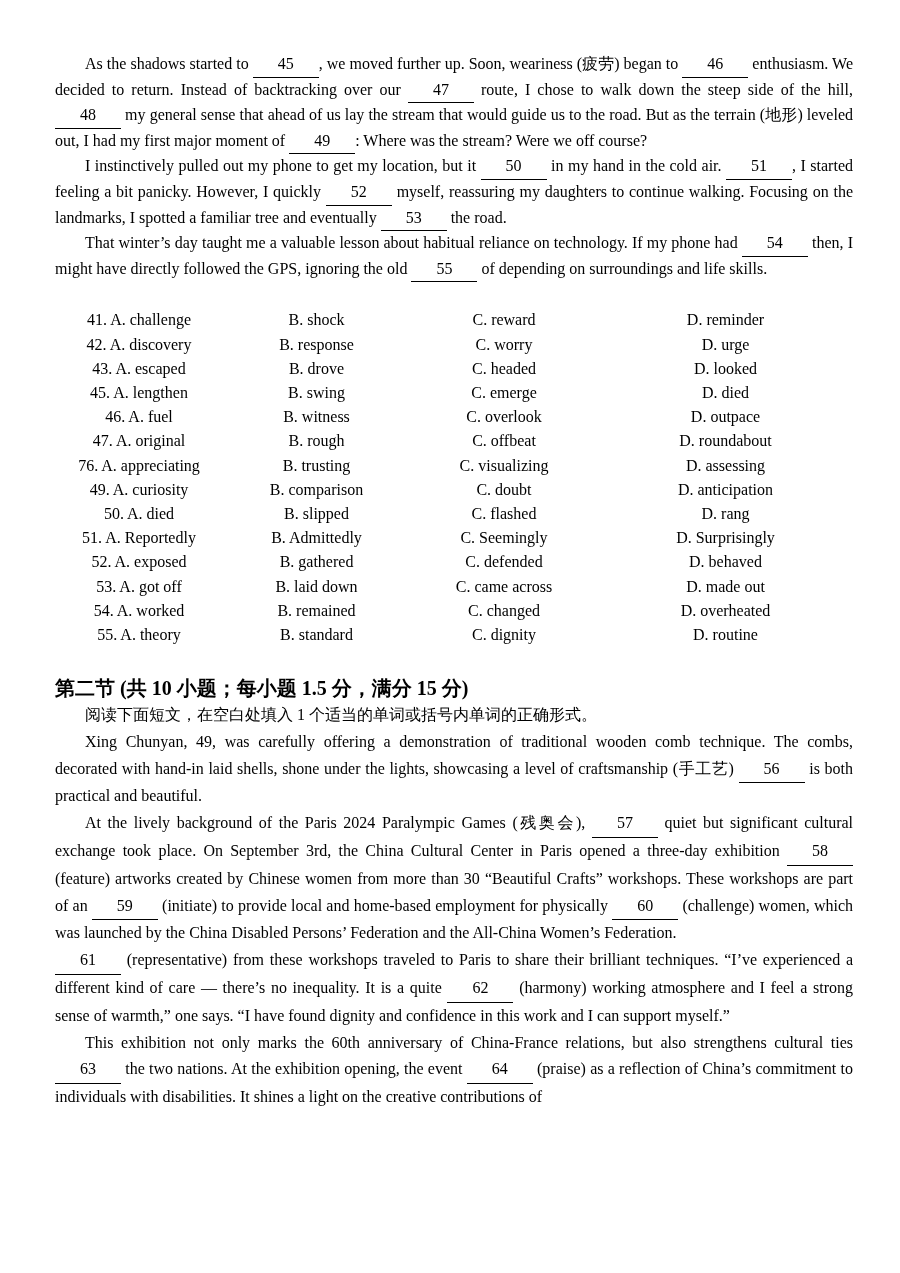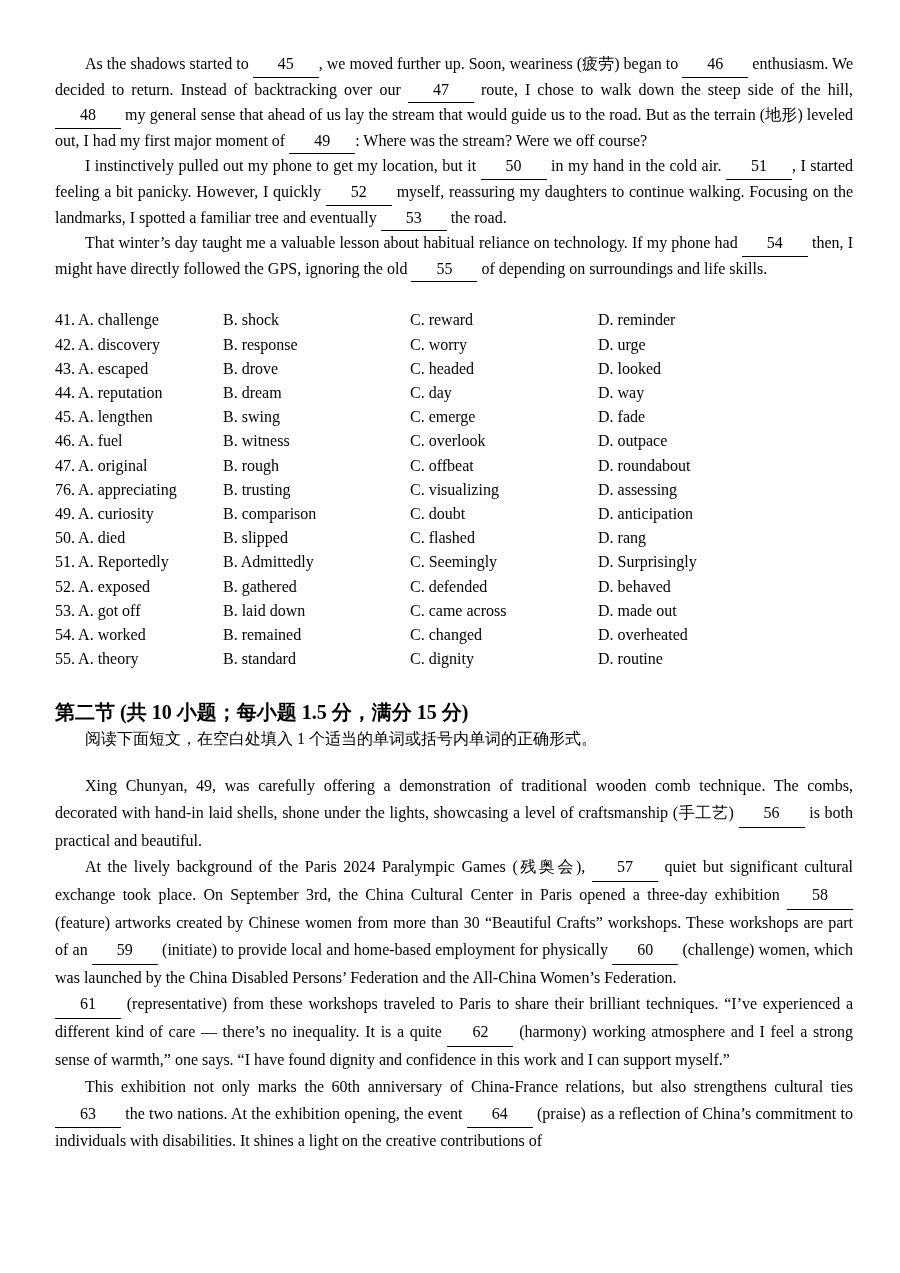--- a/index.html
+++ b/index.html
@@ -32,32 +32,32 @@
     border-bottom: 1.5px solid #000;
   }
   .options {
     margin-top: 26px;
     line-height: 24.2px;
   }
   .opt-row {
     display: grid;
     grid-template-columns: 168px 187px 188px 1fr;
   }
-  .opt-cell { white-space: nowrap; }
+  .opt-cell { white-space: nowrap; text-align: center; }
   .part2 {
     margin-top: 28px;
     line-height: 26.8px;
   }
   .s2-header {
     font-size: 20px;
     font-weight: bold;
     margin: 0;
     line-height: 26.8px;
   }
-  .s2-paras { text-align: justify; margin-top: 20px; }
+  .s2-paras { text-align: justify; }
 </style>
 </head>
 <body>
 
 <main class="page">
 
   <section class="part1" id="part1-paras">
       <p class="para indent">As the shadows started to <span class="blank">45</span>, we moved further up. Soon, weariness (疲劳) began to <span class="blank">46</span> enthusiasm. We decided to return. Instead of backtracking over our <span class="blank">47</span> route, I chose to walk down the steep side of the hill, <span class="blank">48</span> my general sense that ahead of us lay the stream that would guide us to the road. But as the terrain (地形) leveled out, I had my first major moment of <span class="blank">49</span>: Where was the stream? Were we off course?</p>
       <p class="para indent">I instinctively pulled out my phone to get my location, but it <span class="blank">50</span> in my hand in the cold air. <span class="blank">51</span>, I started feeling a bit panicky. However, I quickly <span class="blank">52</span> myself, reassuring my daughters to continue walking. Focusing on the landmarks, I spotted a familiar tree and eventually <span class="blank">53</span> the road.</p>
       <p class="para indent">That winter’s day taught me a valuable lesson about habitual reliance on technology. If my phone had <span class="blank">54</span> then, I might have directly followed the GPS, ignoring the old <span class="blank">55</span> of depending on surroundings and life skills.</p>
@@ -76,30 +76,24 @@
         <div class="opt-cell">C. worry</div>
         <div class="opt-cell">D. urge</div>
       </div>
       <div class="opt-row">
         <div class="opt-cell">43. A. escaped</div>
         <div class="opt-cell">B. drove</div>
         <div class="opt-cell">C. headed</div>
         <div class="opt-cell">D. looked</div>
       </div>
       <div class="opt-row">
-        <div class="opt-cell">44. A. reputation</div>
-        <div class="opt-cell">B. dream</div>
-        <div class="opt-cell">C. day</div>
-        <div class="opt-cell">D. way</div>
-      </div>
-      <div class="opt-row">
         <div class="opt-cell">45. A. lengthen</div>
         <div class="opt-cell">B. swing</div>
         <div class="opt-cell">C. emerge</div>
-        <div class="opt-cell">D. fade</div>
+        <div class="opt-cell">D. died</div>
       </div>
       <div class="opt-row">
         <div class="opt-cell">46. A. fuel</div>
         <div class="opt-cell">B. witness</div>
         <div class="opt-cell">C. overlook</div>
         <div class="opt-cell">D. outpace</div>
       </div>
       <div class="opt-row">
         <div class="opt-cell">47. A. original</div>
         <div class="opt-cell">B. rough</div>

